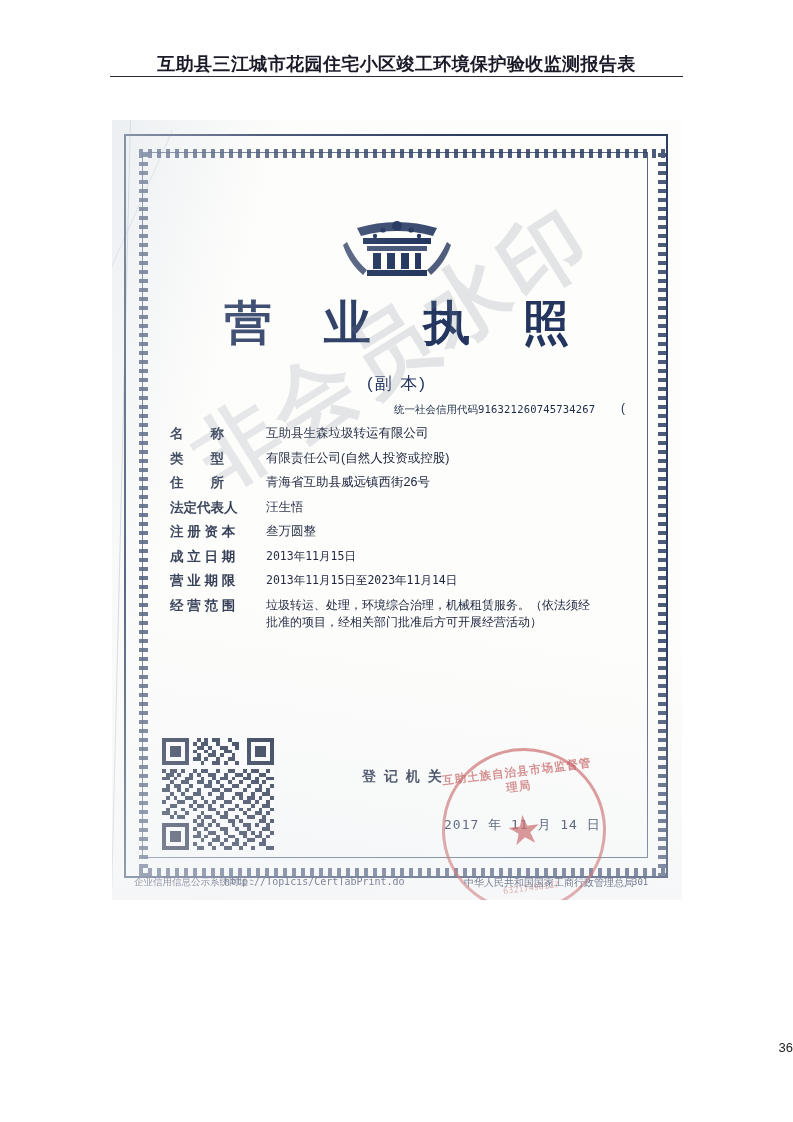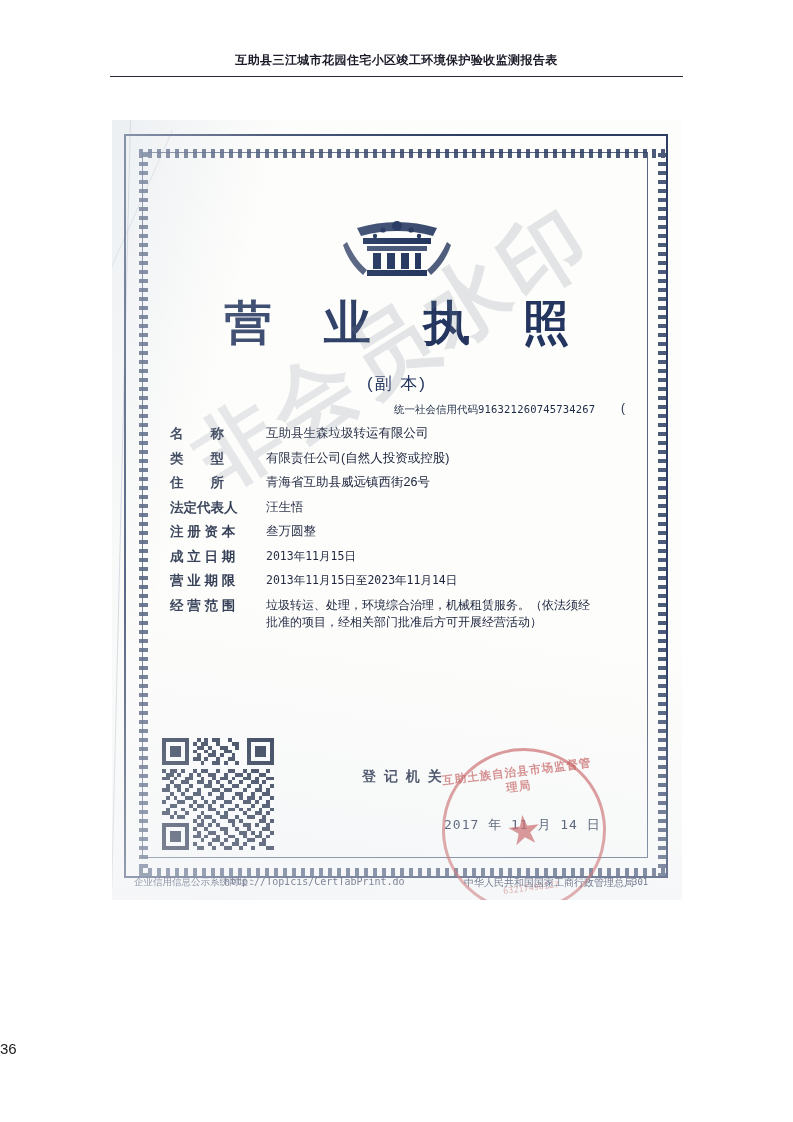--- a/index.html
+++ b/index.html
@@ -15,41 +15,41 @@
     overflow: hidden;
   }
 
   
   .page-header {
     position: absolute;
     top: 52px;
     left: 110px;
     width: 573px;
     text-align: center;
-    font-size: 12px;
+    font-size: 18px;
     font-weight: bold;
     color: #1a1a28;
     letter-spacing: 0.4px;
   }
   .header-rule {
     position: absolute;
     top: 76px;
     left: 110px;
     width: 573px;
     border-bottom: 1.4px solid #2a2a35;
   }
 
   
   .page-number {
     position: absolute;
     top: 1040px;
     left: 0;
     width: 793px;
-    text-align: left;
-    font-size: 15px;
+    text-align: right;
+    font-size: 13px;
     color: #222;
   }
 
   
   .scan {
     position: absolute;
     top: 120px;
     left: 112px;
     width: 570px;
     height: 780px;

